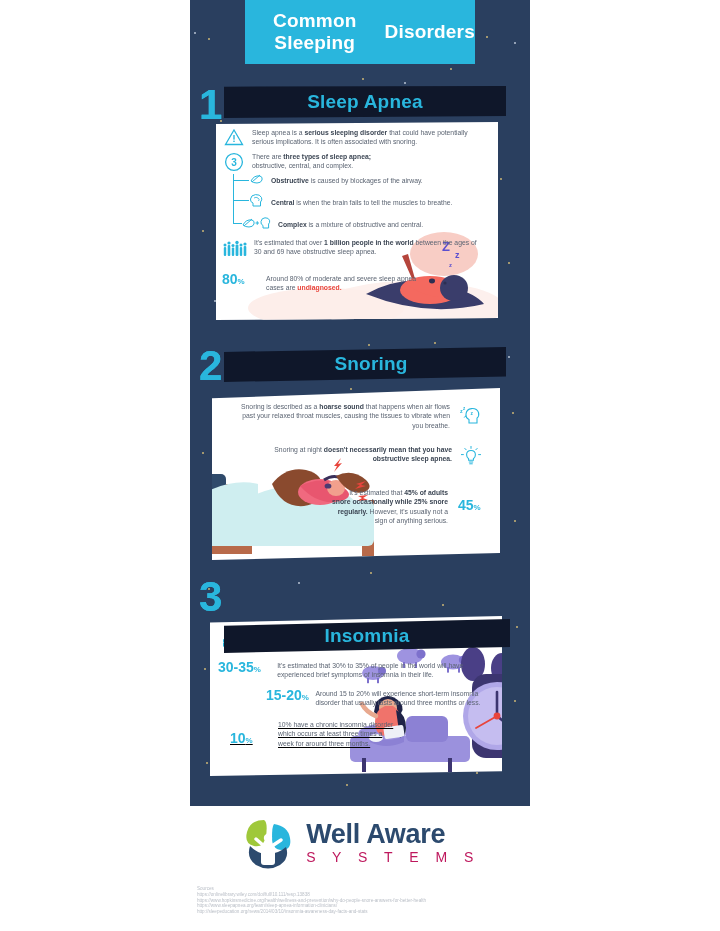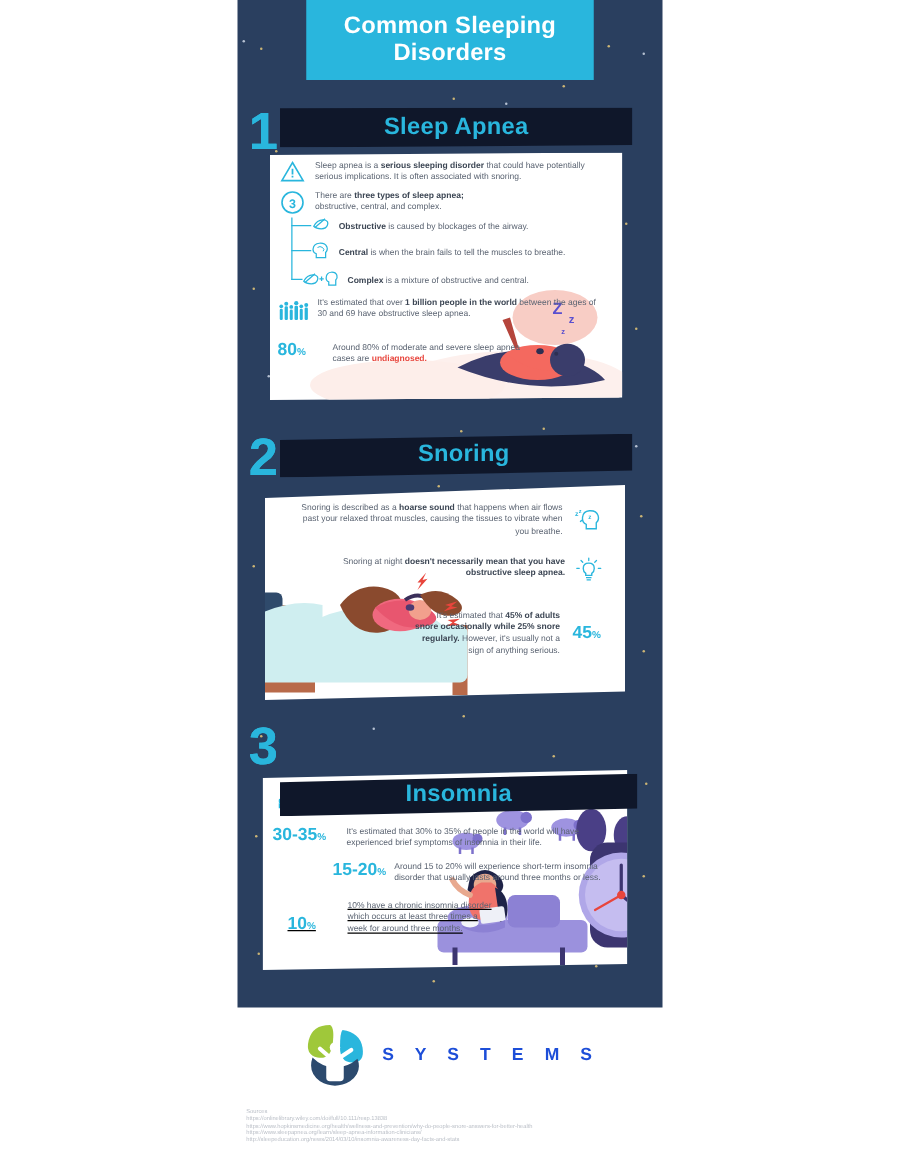--- a/index.html
+++ b/index.html
@@ -19,21 +19,21 @@
   }
   .star {
     position: absolute; border-radius: 50%; background: #e8c979; opacity: .85;
   }
   .star.w { background:#cfd8e6; }
 
   
   .title-banner {
     position: absolute; left: 55px; top: 0; width: 230px; height: 64px;
     background: #29b6dd;
-    display: flex; flex-direction: column; align-items: center; justify-content: center;
+    display: flex; flex-direction: row; align-items: center; justify-content: center;
     z-index: 5;
   }
   .title-banner .tl {
     color: #ffffff; font-weight: bold; font-size: 19px; letter-spacing: .2px;
     line-height: 22px; text-align: center;
   }
   .sec-num {
     position: absolute; left: 0; top: 0;
     color: #29b6dd; font-weight: bold; font-size: 42px; line-height: 42px;
     z-index: 8; text-shadow: 0 0 0 #29b6dd;
@@ -70,21 +70,21 @@
   
   .logo-wrap {
     position: absolute; left: 0; top: 812px; width: 720px; height: 62px;
     display: flex; align-items: center; justify-content: center; gap: 10px;
   }
   .logo-mark { position: relative; width: 56px; height: 54px; }
   .logo-text .l1 {
     color: #2c4a6e; font-weight: bold; font-size: 27px; line-height: 28px; letter-spacing: -.3px;
   }
   .logo-text .l2 {
-    color: #1d4ed8; font-size: 14px; line-height: 18px; letter-spacing: 6.5px; font-weight: bold;
+    color: #be185d; font-size: 14px; line-height: 18px; letter-spacing: 6.5px;
   }
 
   
   .sources {
     position: absolute; left: 197px; top: 886px; width: 420px;
     color: #b9bec6; font-size: 4.6px; line-height: 5.6px;
   }
   .sources .lbl { margin-bottom: .5px; }
 </style>
 </head>
@@ -390,20 +390,21 @@
       <svg width="56" height="54" viewBox="0 0 56 54">
         <path d="M24 4 Q10 4 7 16 Q4 28 14 30 Q24 32 26 20 Q28 6 24 4 Z" fill="#9fc83a"></path>
         <path d="M34 8 Q48 10 50 22 Q52 34 42 34 Q32 34 32 22 Q32 10 34 8 Z" fill="#29b6dd"></path>
         <path d="M10 30 Q6 42 16 49 Q28 56 40 49 Q50 42 46 31 Q38 38 28 38 Q18 38 10 30 Z" fill="#2c4a6e"></path>
         <circle cx="28" cy="22" r="4.2" fill="#ffffff"></circle>
         <path d="M28 27 q7 0 7 7 l0 12 q0 3 -3 3 l-8 0 q-3 0 -3 -3 l0 -12 q0 -7 7 -7 Z" fill="#ffffff"></path>
         <path d="M24 30 L16 23 M32 30 L41 24" stroke="#ffffff" stroke-width="3.4" stroke-linecap="round"></path>
       </svg>
     </div>
     <div class="logo-text">
+      <div class="l1">Well Aware</div>
       <div class="l2">S Y S T E M S</div>
     </div>
   </div>
 
   <div class="sources">
     <div class="lbl">Sources</div>
     <div>https://onlinelibrary.wiley.com/doi/full/10.111/resp.13838</div>
     <div>https://www.hopkinsmedicine.org/health/wellness-and-prevention/why-do-people-snore-answers-for-better-health</div>
     <div>https://www.sleepapnea.org/learn/sleep-apnea-information-clinicians/</div>
     <div>http://sleepeducation.org/news/2014/03/10/insomnia-awareness-day-facts-and-stats</div>

